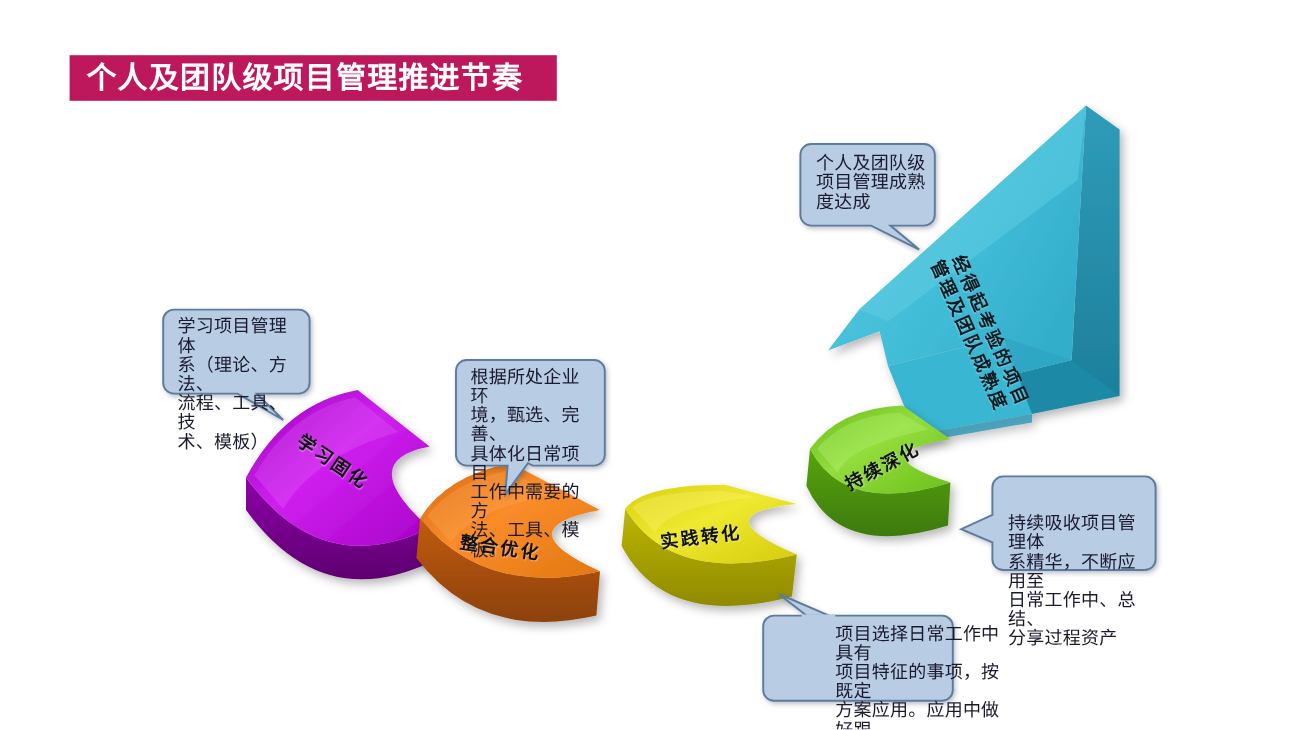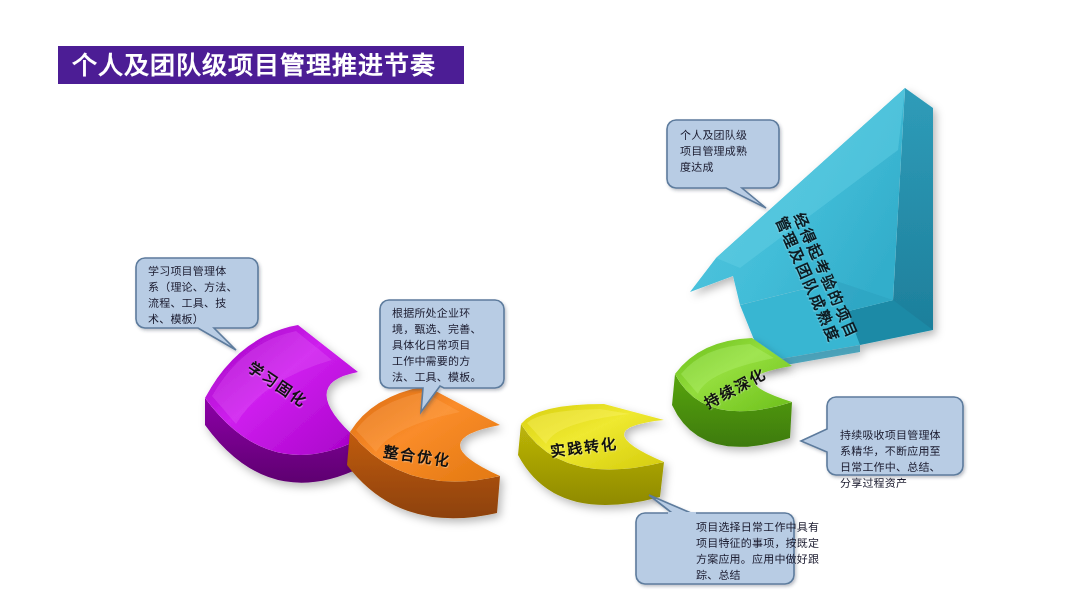--- a/index.html
+++ b/index.html
@@ -16,21 +16,21 @@
     width:1080px;height:608px;
     background:#ffffff;
     overflow:hidden;
   }
 
   
   #title-bar{
     position:absolute;
     left:58px;top:46px;
     width:406px;height:38px;
-    background:#4c1d95;
+    background:#be185d;
     display:flex;align-items:center;
     box-sizing:border-box;
     padding-left:14px;
   }
   #title-text{
     color:#ffffff;
     font-size:25px;
     font-weight:bold;
     letter-spacing:1px;
     white-space:nowrap;
@@ -40,21 +40,21 @@
   
   #stage{
     position:absolute;left:0;top:0;
     width:1080px;height:608px;
   }
 
   
   .callout-text{
     position:absolute;
     color:#1a1a2e;
-    font-size:11px;
+    font-size:15px;
     line-height:16px;
     font-family:"DejaVu Sans","Liberation Sans",sans-serif;
     letter-spacing:0.2px;
     white-space:pre-wrap;
     pointer-events:none;
   }
 
   
   .block-label{
     position:absolute;

